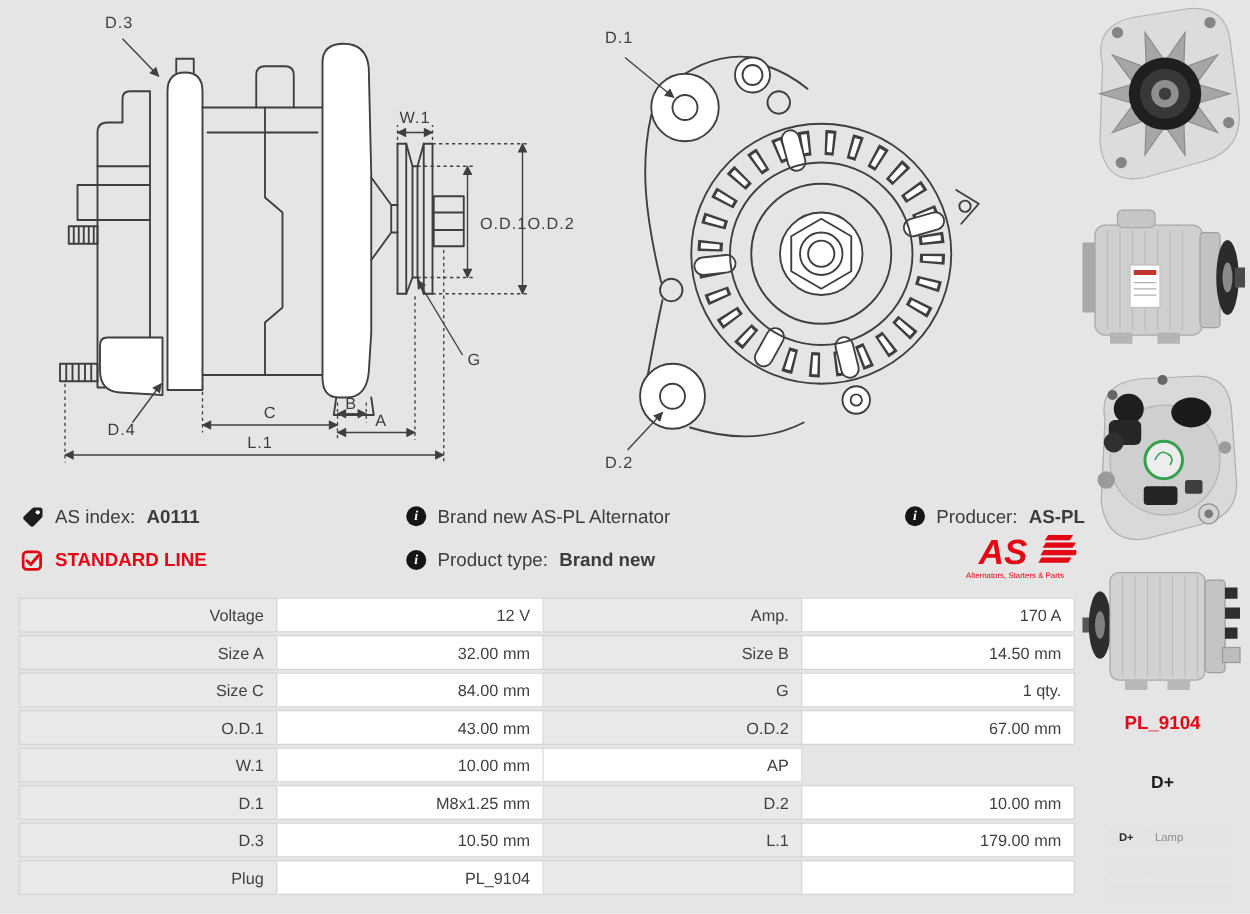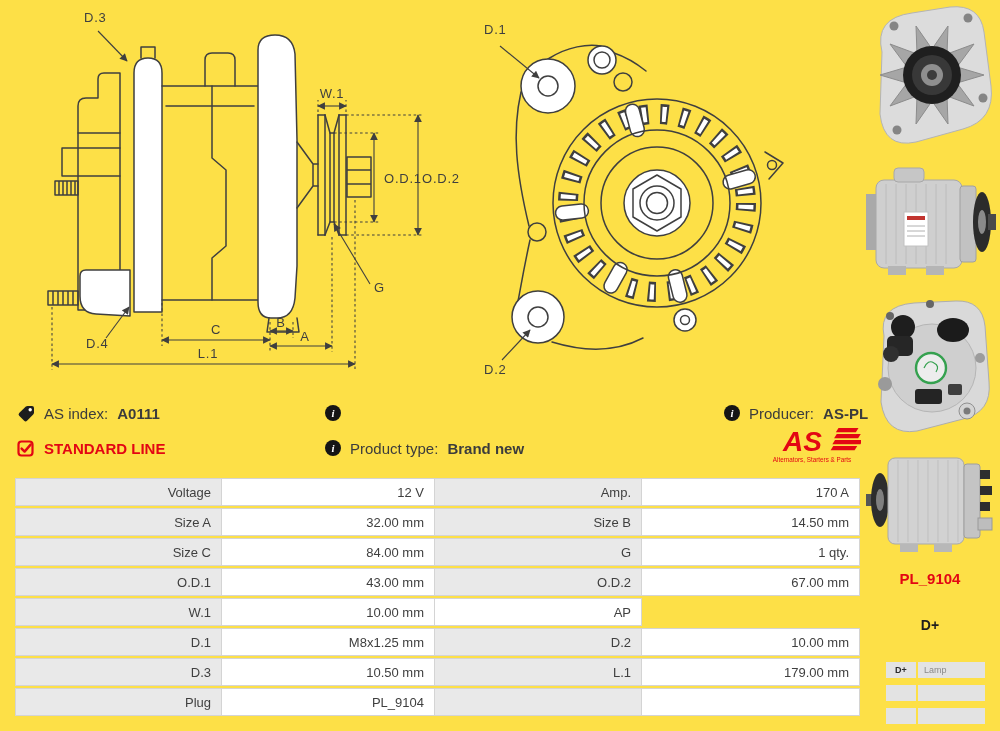--- a/index.html
+++ b/index.html
@@ -1,16 +1,16 @@
 <!DOCTYPE html>
 <html><head>
 <meta charset="utf-8">
 <style>
   html,body{margin:0;padding:0;background:#fff;}
-  .page{position:relative;width:1000px;height:731px;background:#fde047;overflow:hidden;
+  .page{position:relative;width:1000px;height:731px;background:#e5e5e5;overflow:hidden;
         font-family:"Liberation Sans",sans-serif;color:#3c3c3c;}
   
   .diag{position:absolute;top:0;}
   .ln{fill:none;stroke:#3f3f3f;stroke-width:1.5;stroke-linejoin:round;stroke-linecap:round;}
   .fw{fill:#fff;stroke:#3f3f3f;stroke-width:1.5;stroke-linejoin:round;}
   .dim{fill:none;stroke:#3f3f3f;stroke-width:1.1;}
   .dot{stroke-dasharray:2.6 2.6;stroke-width:1.05;}
   .dlbl{font-family:"Liberation Sans",sans-serif;font-size:13px;letter-spacing:.06em;fill:#3f3f3f;}
   
   .info-item{position:absolute;display:flex;align-items:flex-start;gap:9px;height:20px;font-size:15px;white-space:nowrap;}
@@ -164,20 +164,21 @@
   <div class="info-item" style="left:17px;top:440px">
     <svg width="18" height="18" viewBox="0 0 18 18">
       <rect x="1.5" y="1.5" width="14" height="14" rx="3" fill="none" stroke="#e30613" stroke-width="2.2"></rect>
       <path d="M4.6,8.6 L7.6,11.6 L13.6,4.6" fill="none" stroke="#e30613" stroke-width="2.4" stroke-linecap="round" stroke-linejoin="round"></path>
     </svg>
     <span class="red">STANDARD LINE</span>
   </div>
 
   <div class="info-item" style="left:325px;top:405px">
     <span class="ic-info">i</span>
+    <span>Brand new AS-PL Alternator</span>
   </div>
 
   <div class="info-item" style="left:325px;top:440px">
     <span class="ic-info">i</span>
     <span>Product type:</span>
     <span class="b">Brand new</span>
   </div>
 
   <div class="info-item" style="left:724px;top:405px">
     <span class="ic-info">i</span>

